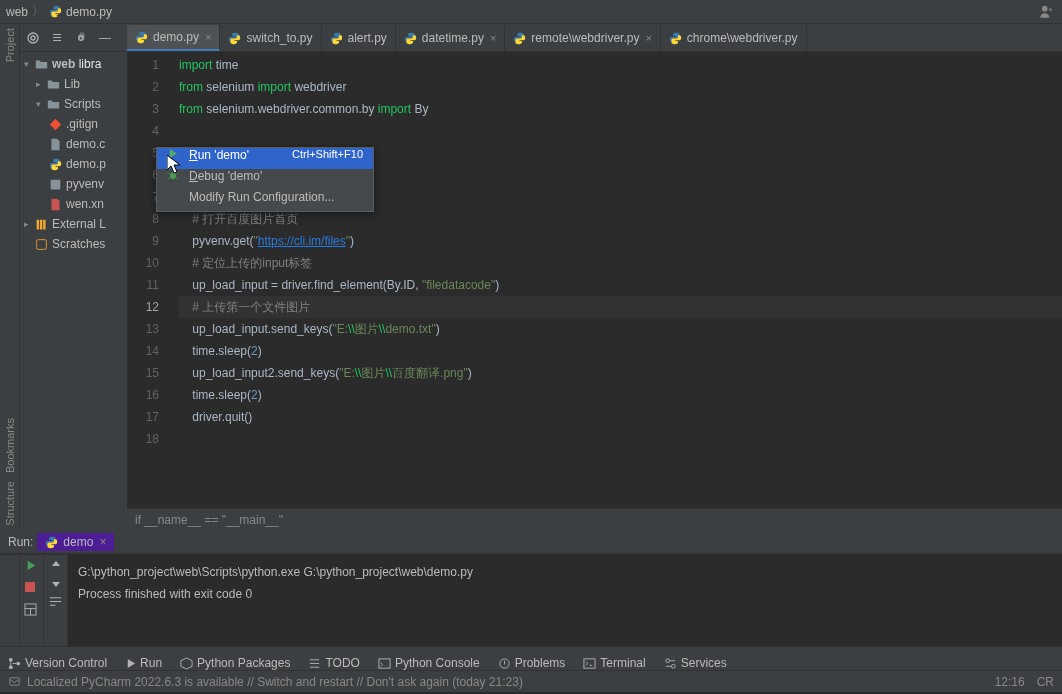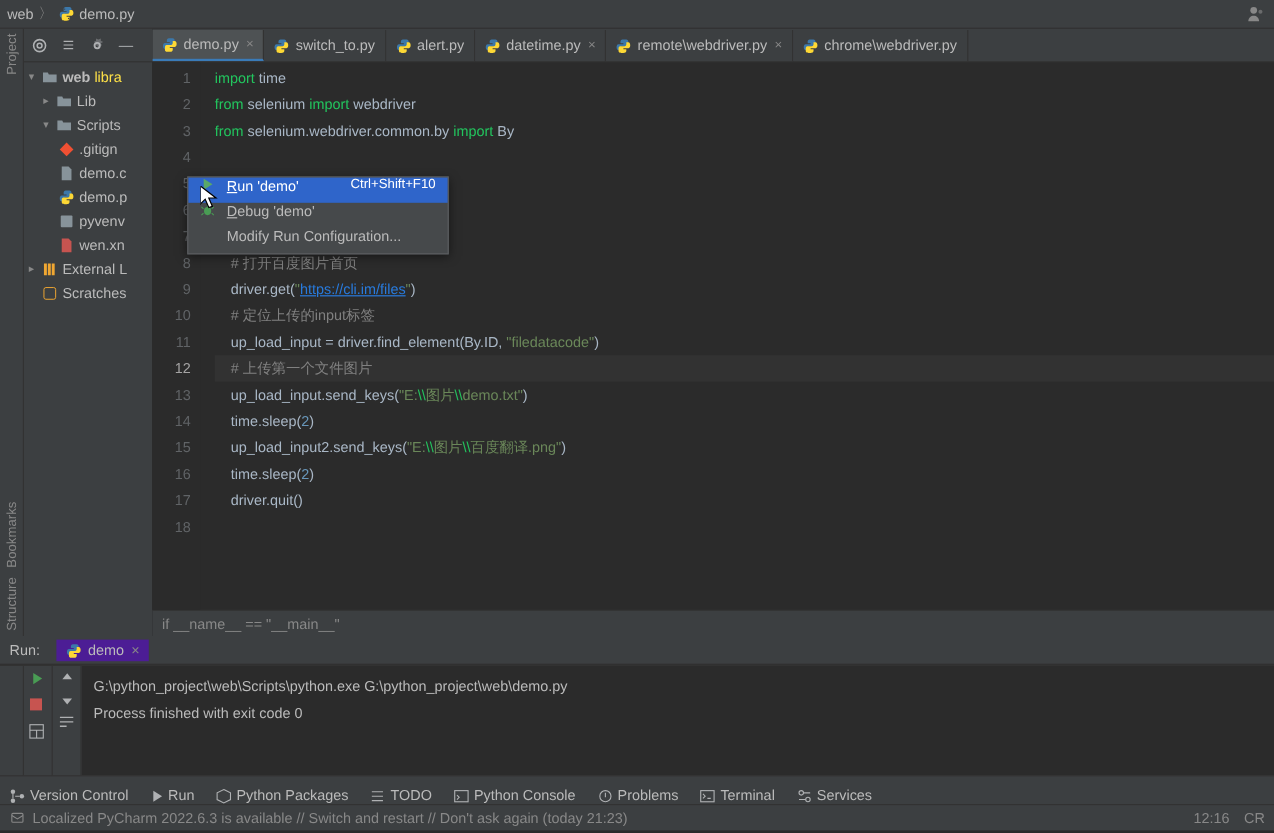--- a/index.html
+++ b/index.html
@@ -13,42 +13,42 @@
 .main{display:flex;height:506px}
 .gutter-left{width:20px;background:#3c3f41;border-right:1px solid #323232;display:flex;flex-direction:column;align-items:center;justify-content:center;color:#888}
 .gutter-left .vtext{writing-mode:vertical-rl;transform:rotate(180deg);font-size:11px;margin:4px 0;cursor:pointer}
 .toolbar-row{height:28px;background:#3c3f41;border-bottom:1px solid #323232;display:flex;align-items:center;padding:0 4px;gap:6px}
 .toolbar-row .tbicon{width:18px;height:18px;color:#afb1b3;cursor:pointer;display:flex;align-items:center;justify-content:center}
 .project-panel{width:107px;background:#3c3f41;color:#bbb;overflow:hidden;font-size:12px}
 .tree{padding:2px 0}
 .tree .node{display:flex;align-items:center;height:20px;padding-left:4px;cursor:pointer;white-space:nowrap}
 .tree .arrow{width:10px;color:#888;font-size:9px;}
 .tree .icon{width:14px;height:14px;margin-right:4px;display:inline-flex;align-items:center;justify-content:center}
-.tree .dim{color:#fde047}
+.tree .dim{color:#e5e5e5}
 .editor-area{flex:1;display:flex;flex-direction:column;background:#2b2b2b}
 .tabs{height:28px;background:#3c3f41;border-bottom:1px solid #323232;display:flex;align-items:flex-end;overflow:hidden}
 .tab{height:26px;display:flex;align-items:center;padding:0 8px;background:#3c3f41;border-right:1px solid #323232;cursor:pointer;color:#bbb;white-space:nowrap}
 .tab.active{background:#4e5254;border-bottom:2px solid #3a7bb8}
 .tab .close{margin-left:6px;color:#888;font-size:11px}
 .tab .pyicon{width:13px;height:13px;margin-right:5px}
 .code-wrap{flex:1;display:flex;background:#2b2b2b;font-family:'Consolas','Courier New',monospace;font-size:13px;position:relative}
 .line-nums{width:40px;background:#2b2b2b;color:#606366;text-align:right;padding:2px 8px 0 0;line-height:22px}
 .line-nums div{height:22px}
 .line-nums .hl{color:#a4a3a3}
 .code{flex:1;padding:2px 0 0 12px;line-height:22px;color:#a9b7c6;position:relative}
 .code .line{height:22px;white-space:pre}
 .kw{color:#22c55e}
 .str{color:#6a8759}
 .num{color:#6897bb}
 .com{color:#808080}
 .url{color:#287bde;text-decoration:underline}
 .breadcrumb-bar{height:22px;background:#3c3f41;border-top:1px solid #323232;display:flex;align-items:center;padding:0 8px;color:#888;font-size:12px}
 .run-panel{height:116px;background:#2b2b2b;display:flex;border-top:1px solid #323232}
 .run-header{height:24px;background:#3c3f41;border-bottom:1px solid #323232;display:flex;align-items:center;padding:0 8px;color:#bbb}
-.run-header .title{margin-right:10px}
+.run-header .title{}
 .run-tab-item{display:flex;align-items:flex-end;background:#4c1d95;padding:2px 8px;border-radius:0;margin-left:4px}
 .run-tab-item .close{margin-left:6px;color:#888}
 .run-left-tb{width:24px;background:#3c3f41;border-right:1px solid #323232;display:flex;flex-direction:column;align-items:center;padding-top:4px;gap:6px}
 .run-left-tb .tbicon{width:16px;height:16px;color:#afb1b3;cursor:pointer}
 .run-left-tb2{width:24px;background:#3c3f41;border-right:1px solid #323232;display:flex;flex-direction:column;align-items:center;padding-top:4px;gap:6px}
 .run-console{flex:1;padding:6px 10px;font-family:'Consolas','Courier New',monospace;font-size:13px;color:#bbb;line-height:22px}
 .bottom-tabs{height:24px;background:#3c3f41;border-top:1px solid #323232;display:flex;align-items:flex-end;padding:0 8px;gap:18px;color:#bbb;font-size:12px}
 .bottom-tabs .btab{display:flex;align-items:center;gap:4px;cursor:pointer}
 .status-bar{height:22px;background:#3c3f41;border-top:1px solid #323232;display:flex;align-items:center;padding:0 8px;color:#888;font-size:11px}
 .status-bar .spacer{flex:1}
@@ -290,21 +290,21 @@
       </div>
       <div class="code">
 <div class="line"><span class="kw">import</span><span> time</span></div>
 <div class="line"><span class="kw">from</span><span> selenium </span><span class="kw">import</span><span> webdriver</span></div>
 <div class="line"><span class="kw">from</span><span> selenium.webdriver.common.by </span><span class="kw">import</span><span> By</span></div>
 <div class="line"></div>
 <div class="line">                         <span class="str">":</span></div>
 <div class="line">                         <span>hrome()</span></div>
 <div class="line">                         <span>it(</span><span class="num">20</span><span>)</span></div>
 <div class="line">    <span class="com"># 打开百度图片首页</span></div>
-<div class="line">    <span>driver.get(</span><span class="str">"</span><span class="url">https://cli.im/files</span><span class="str">"</span><span>)</span></div>
+<div class="line">    <span>pyvenv.get(</span><span class="str">"</span><span class="url">https://cli.im/files</span><span class="str">"</span><span>)</span></div>
 <div class="line">    <span class="com"># 定位上传的input标签</span></div>
 <div class="line">    <span>up_load_input = driver.find_element(By.ID, </span><span class="str">"filedatacode"</span><span>)</span></div>
 <div class="line caret-line">    <span class="com"># 上传第一个文件图片</span></div>
 <div class="line">    <span>up_load_input.send_keys(</span><span class="str">"E:</span><span class="kw">\\</span><span class="str">图片</span><span class="kw">\\</span><span class="str">demo.txt"</span><span>)</span></div>
 <div class="line">    <span>time.sleep(</span><span class="num">2</span><span>)</span></div>
 <div class="line">    <span>up_load_input2.send_keys(</span><span class="str">"E:</span><span class="kw">\\</span><span class="str">图片</span><span class="kw">\\</span><span class="str">百度翻译.png"</span><span>)</span></div>
 <div class="line">    <span>time.sleep(</span><span class="num">2</span><span>)</span></div>
 <div class="line">    <span>driver.quit()</span></div>
       </div>
     </div>

